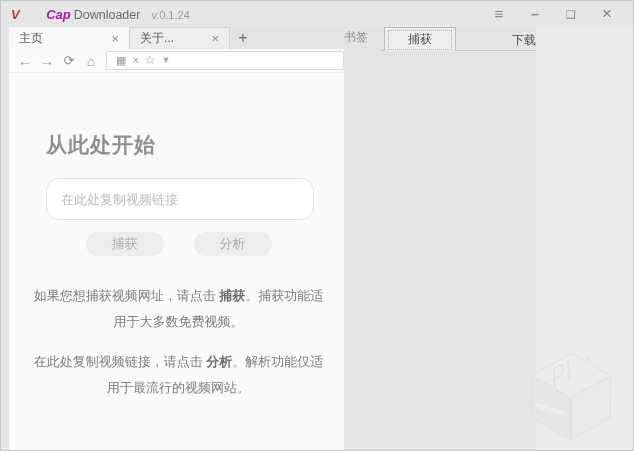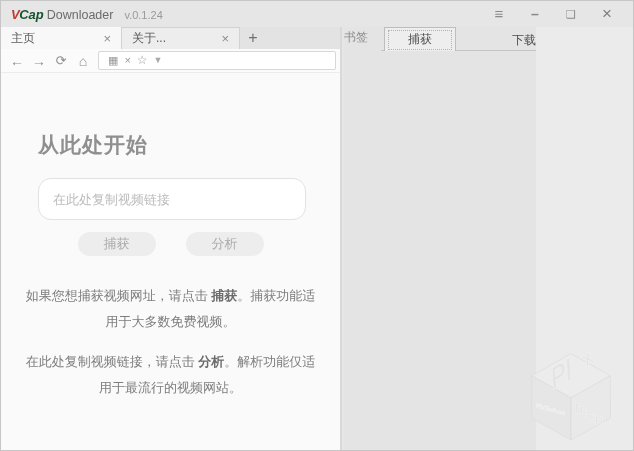--- a/index.html
+++ b/index.html
@@ -8,40 +8,40 @@
     font-family:"Liberation Sans","DejaVu Sans",sans-serif;
     background:#e6e6e6; overflow:hidden;
     color:#555;
   }
   .window { position:relative; width:634px; height:451px; border:1px solid #c6c6c6; background:#e6e6e6; }
 
   
   .titlebar { height:26px; display:flex; align-items:center; padding:0 8px 0 10px; }
   .brand { display:flex; align-items:baseline; gap:3px; font-size:12px; }
   .brand .v   { font-weight:bold; font-style:italic; color:#c0392b; font-size:13px; letter-spacing:-0.5px; }
-  .brand .cap { font-weight:bold; font-style:italic; color:#14532d; font-size:13px; margin-left:-3px; }
+  .brand .cap { font-weight:bold; font-style:italic; color:#a21caf; font-size:13px; margin-left:-3px;padding-left:27px; }
   .brand .product { color:#6b6b6b; font-size:12.5px; }
   .brand .version { color:#9a9a9a; font-size:11px; margin-left:8px; }
   .win-controls { margin-left:auto; display:flex; align-items:center; }
   .win-btn { width:36px; text-align:center; color:#8a8a8a; cursor:default; line-height:26px; }
   .win-btn.menu { font-size:15px; }
   .win-btn.min  { font-size:14px; font-weight:bold; }
   .win-btn.max  { font-size:11px; }
   .win-btn.close{ font-size:17px; color:#7f7f7f; }
 
   
-  .left-pane { position:absolute; top:26px; left:0; width:341px; bottom:0;
+  .left-pane { position:absolute; top:26px; left:8px; width:341px; bottom:0;
                display:flex; flex-direction:column; border-right:2px solid #d9d9d9; }
 
   .tabstrip { height:22px; display:flex; align-items:flex-end; background:#e3e3e3; }
   .btab { height:22px; display:flex; align-items:center; padding:0 6px 0 10px; font-size:12px; color:#5a5a5a; }
   .btab .label { flex:1; white-space:nowrap; overflow:hidden; }
   .btab .x { color:#8d8d8d; font-size:13px; padding:0 4px; }
   .btab.active { width:120px; background:#f8f8f8; }
-  .btab.inactive { width:119px; background:#ededed; border:1px solid #d2d2d2; border-bottom:none; }
+  .btab.inactive { width:101px; background:#ededed; border:1px solid #d2d2d2; border-bottom:none; }
   .newtab { width:26px; text-align:center; font-size:16px; color:#6f6f6f; line-height:22px; }
 
   .navbar { height:24px; background:#fbfbfb; display:flex; align-items:center;
             padding:0 4px 0 6px; gap:2px; border-bottom:1px solid #ececec; }
   .nav-icon { width:20px; text-align:center; color:#909090; font-size:14px; line-height:22px; }
   .nav-icon.refresh { font-size:13px; }
   .addressbar { flex:1; height:19px; background:#fff; border:1px solid #d8d8d8; border-radius:2px;
                 display:flex; align-items:center; padding:0 3px 0 6px; margin-left:3px; }
   .addressbar .url { flex:1; font-size:12px; color:#555; border:none; outline:none; background:transparent;
                      font-family:"Liberation Sans","DejaVu Sans",sans-serif; height:17px; }

